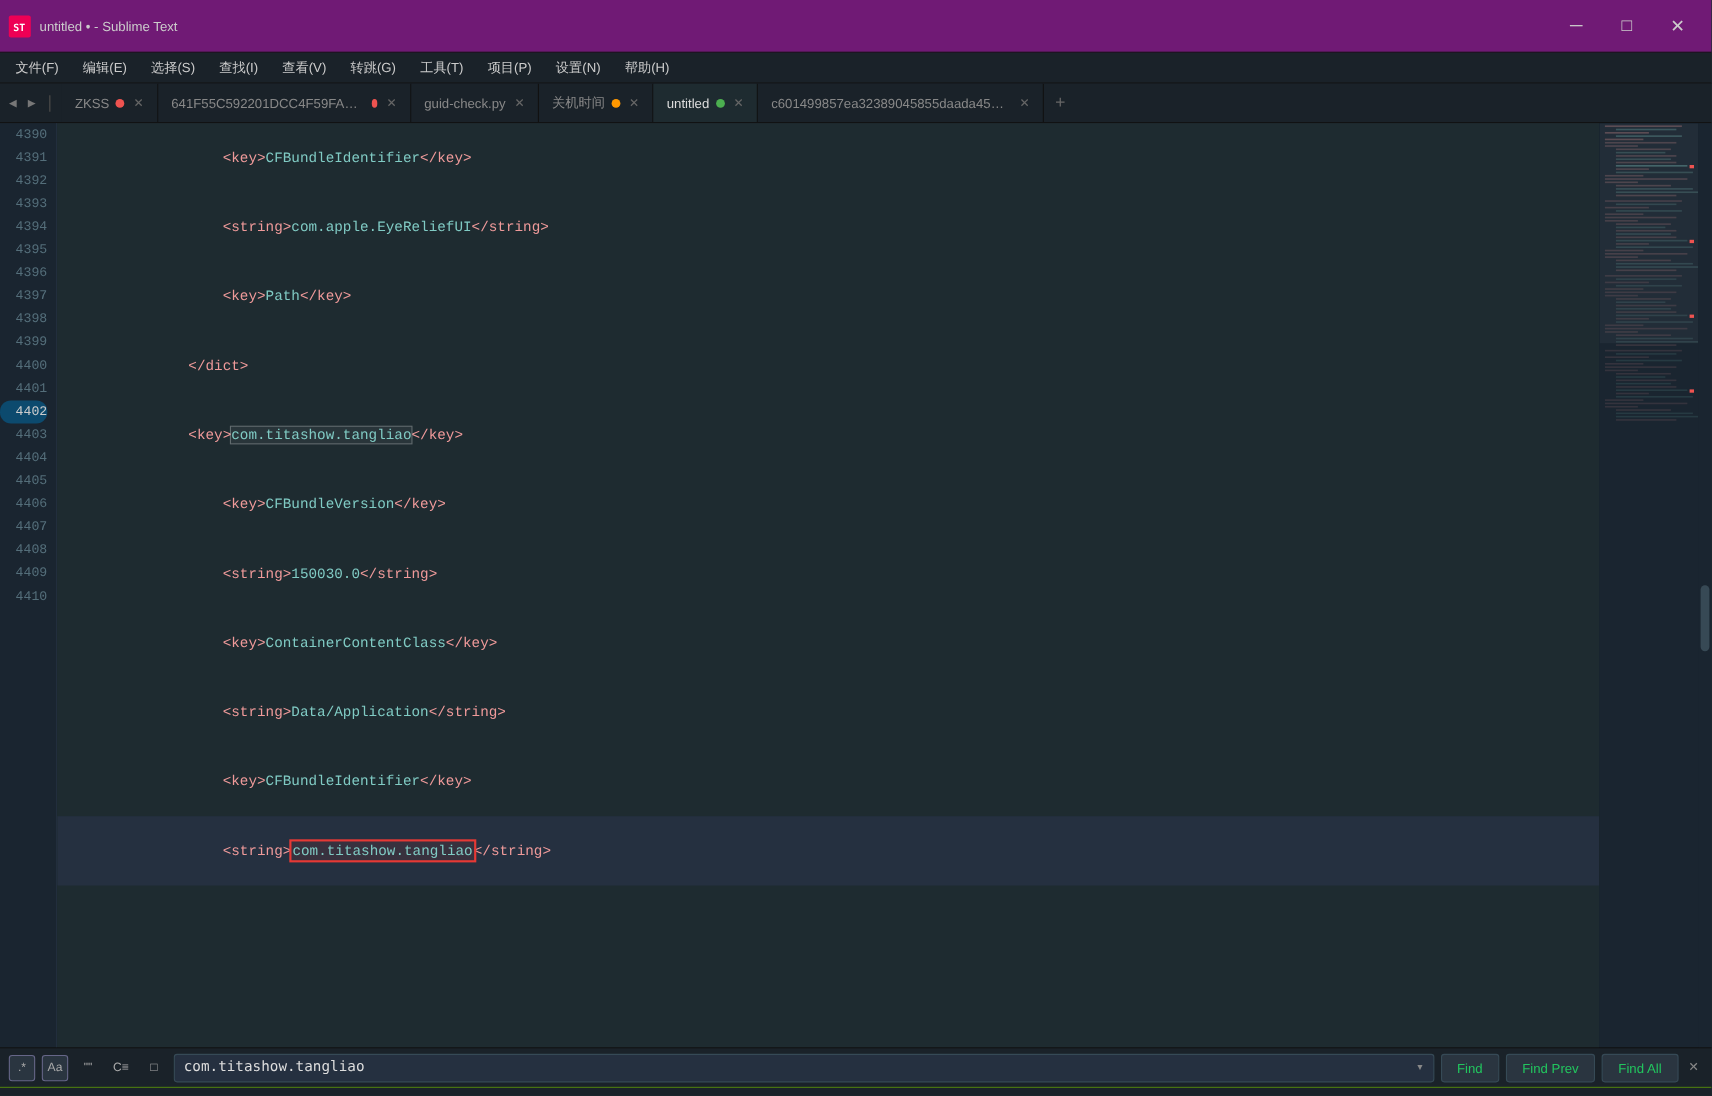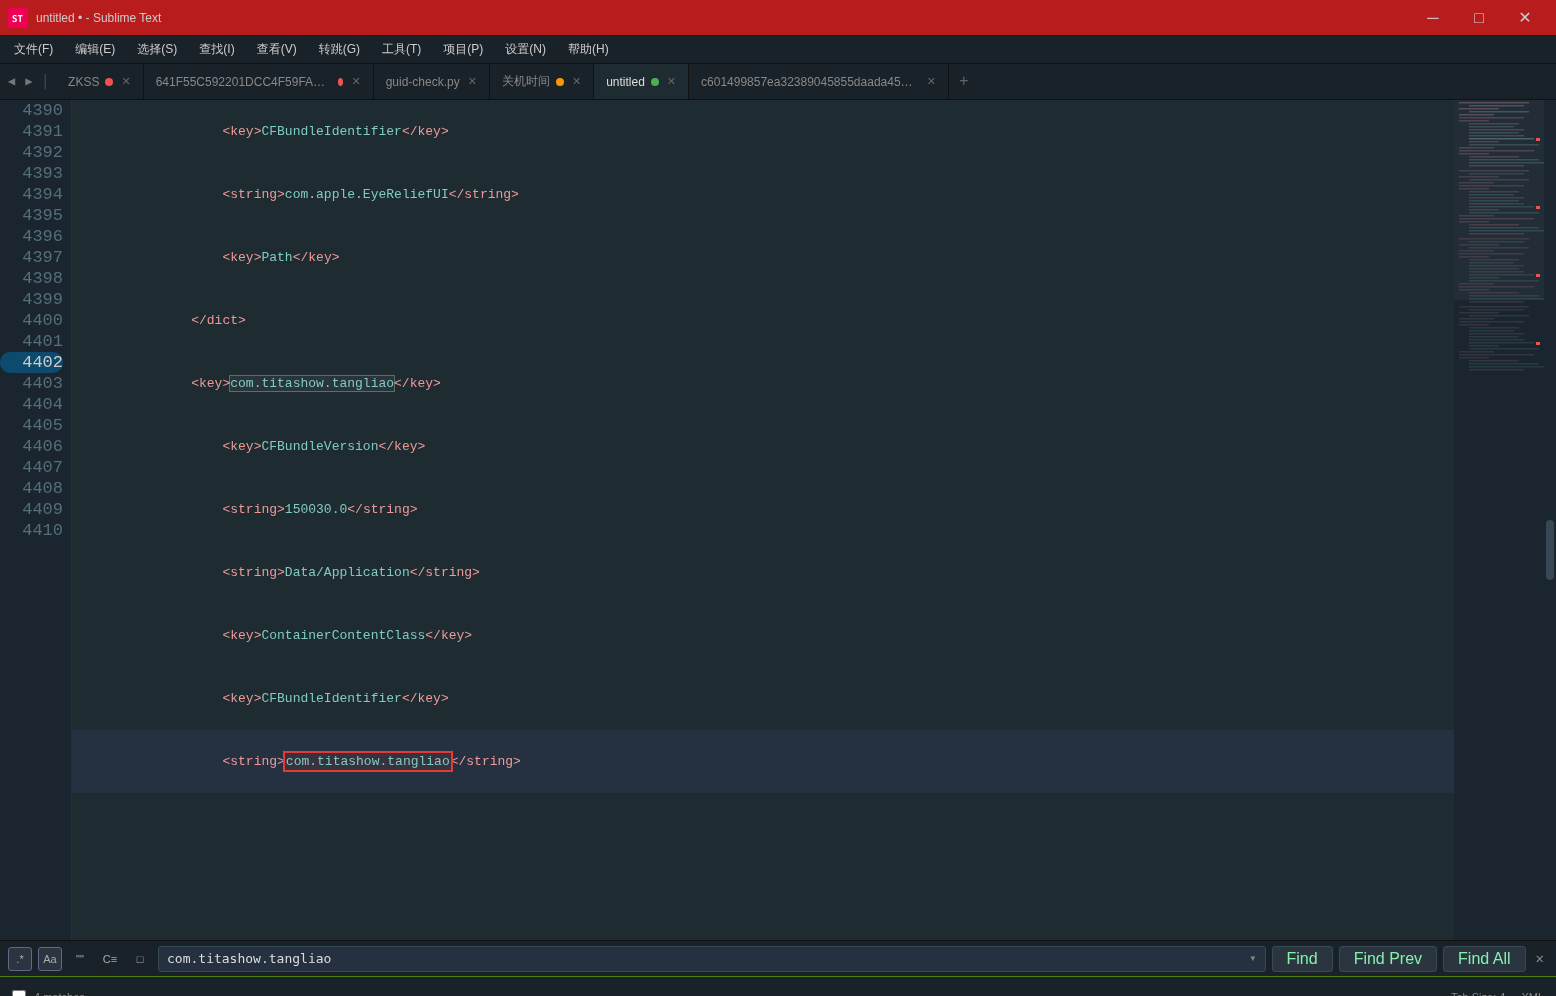--- a/index.html
+++ b/index.html
@@ -7,22 +7,22 @@
       width: 1556px;
       height: 996px;
       background: #1e2b30;
       font-family: 'Consolas', 'Courier New', monospace;
       overflow: hidden;
       user-select: none;
     }
 
     
     #titlebar {
-      height: 36px;
-      background: #b91c1c;
+      height: 48px;
+      background: #701a75;
       display: flex;
       align-items: center;
       justify-content: space-between;
       padding: 0 8px;
       border-bottom: 1px solid #111;
     }
     #titlebar-left {
       display: flex;
       align-items: center;
       gap: 8px;
@@ -156,24 +156,24 @@
     }
 
     
     #main {
       display: flex;
       height: calc(996px - 32px - 28px - 36px - 36px - 24px);
     }
 
     
     #line-numbers {
-      width: 72px;
+      width: 52px;
       background: #1a2530;
       color: #546e7a;
-      font-size: 17px;
+      font-size: 12px;
       line-height: 21px;
       text-align: right;
       padding-right: 8px;
       padding-top: 0;
       overflow: hidden;
       flex-shrink: 0;
       border-right: 1px solid #243040;
       user-select: none;
     }
     .line-num {
@@ -280,22 +280,22 @@
       color: #888;
       font-size: 12px;
       cursor: pointer;
     }
     .search-btn {
       height: 26px;
       padding: 0 14px;
       background: #2a3540;
       border: 1px solid #364a56;
       border-radius: 3px;
-      color: #86efac;
-      font-size: 16px;
+      color: #22c55e;
+      font-size: 12px;
       font-family: 'Segoe UI', sans-serif;
       cursor: pointer;
     }
     #search-close {
       color: #888;
       font-size: 14px;
       cursor: pointer;
       padding: 0 4px;
     }
 
@@ -452,25 +452,25 @@
 
     <div class="code-line">
       &nbsp;&nbsp;&nbsp;&nbsp;&nbsp;&nbsp;&nbsp;&nbsp;&nbsp;&nbsp;&nbsp;&nbsp;<span class="tag">&lt;key&gt;</span><span class="val">CFBundleVersion</span><span class="tag">&lt;/key&gt;</span>
     </div>
 
     <div class="code-line">
       &nbsp;&nbsp;&nbsp;&nbsp;&nbsp;&nbsp;&nbsp;&nbsp;&nbsp;&nbsp;&nbsp;&nbsp;<span class="tag">&lt;string&gt;</span><span class="val">150030.0</span><span class="tag">&lt;/string&gt;</span>
     </div>
 
     <div class="code-line">
+      &nbsp;&nbsp;&nbsp;&nbsp;&nbsp;&nbsp;&nbsp;&nbsp;&nbsp;&nbsp;&nbsp;&nbsp;<span class="tag">&lt;key&gt;</span><span class="val">ContainerContentClass</span><span class="tag">&lt;/key&gt;</span>
+    </div>
+
+    <div class="code-line">
       &nbsp;&nbsp;&nbsp;&nbsp;&nbsp;&nbsp;&nbsp;&nbsp;&nbsp;&nbsp;&nbsp;&nbsp;<span class="tag">&lt;string&gt;</span><span class="val">Data/Application</span><span class="tag">&lt;/string&gt;</span>
-    </div>
-
-    <div class="code-line">
-      &nbsp;&nbsp;&nbsp;&nbsp;&nbsp;&nbsp;&nbsp;&nbsp;&nbsp;&nbsp;&nbsp;&nbsp;<span class="tag">&lt;key&gt;</span><span class="val">ContainerContentClass</span><span class="tag">&lt;/key&gt;</span>
     </div>
 
     <div class="code-line">
       &nbsp;&nbsp;&nbsp;&nbsp;&nbsp;&nbsp;&nbsp;&nbsp;&nbsp;&nbsp;&nbsp;&nbsp;<span class="tag">&lt;key&gt;</span><span class="val">CFBundleIdentifier</span><span class="tag">&lt;/key&gt;</span>
     </div>
 
     <div class="code-line active-line">
       &nbsp;&nbsp;&nbsp;&nbsp;&nbsp;&nbsp;&nbsp;&nbsp;&nbsp;&nbsp;&nbsp;&nbsp;<span class="tag">&lt;string&gt;</span><span class="val" style="outline: 2px solid #e53935; background: rgba(229,57,53,0.1); padding: 1px;">com.titashow.tangliao</span><span class="tag">&lt;/string&gt;</span>
     </div>
 

